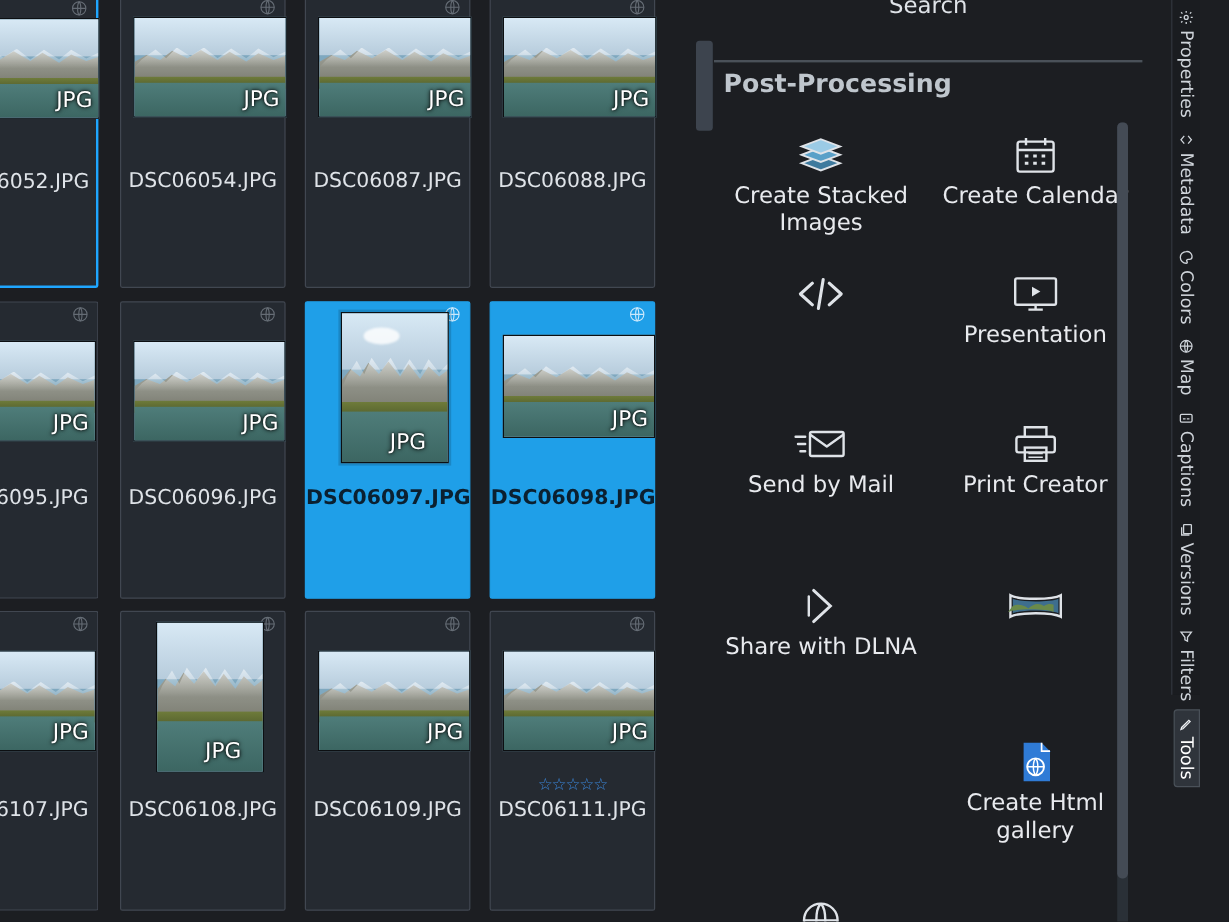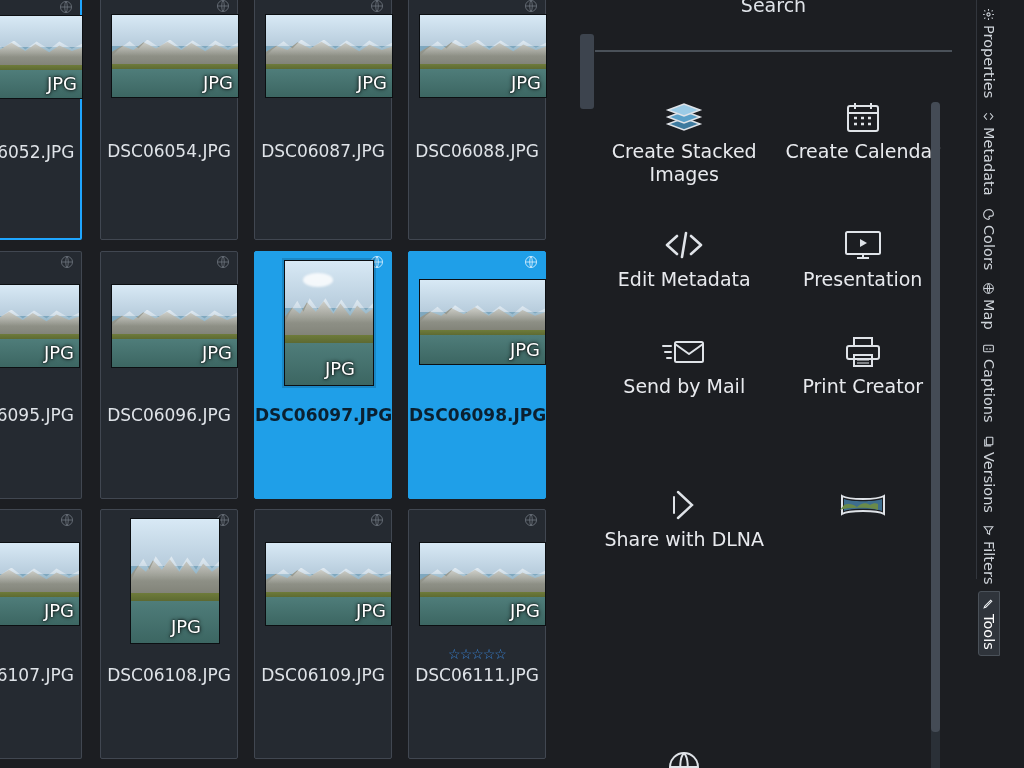--- a/index.html
+++ b/index.html
@@ -75,21 +75,21 @@
   .search-rem{position:absolute;top:-6px;left:0;right:24px;height:18px;text-align:center;color:#dfe3e8;font-size:19px;}
 
   .post{position:absolute;top:50px;left:0;right:24px;bottom:0;border-top:2px solid #4a5159;}
   .post-title{color:#bfc6cd;font-size:21px;font-weight:600;padding:6px 8px 8px 8px;}
 
   .pgrid{position:absolute;top:44px;left:0;right:0;bottom:0;}
   .pcell{position:absolute;width:50%;text-align:center;color:#e8eaee;font-size:19px;line-height:1.22;cursor:default;}
   .pcell .icon{display:flex;align-items:center;justify-content:center;height:42px;margin-bottom:2px;}
   .pcell svg{display:block;}
   .lcol{left:0;} .rcol{left:50%;}
-  .pr0{top:0;} .pr1{top:128px;} .pr2{top:235px;} .pr3{top:388px;} .pr4{top:518px;} .pr5{top:650px;}
+  .pr0{top:12px;} .pr1{top:128px;} .pr2{top:253px;} .pr3{top:388px;} .pr4{top:518px;} .pr5{top:650px;}
 
   .toolscroll{position:absolute;top:50px;right:12px;width:9px;height:708px;background:#2a3037;border-radius:4px;}
   .toolscroll .handle{position:absolute;top:0;left:0;right:0;height:630px;background:#444b55;border-radius:4px;}
 
   
   .vtabs{flex:0 0 24px;background:#1a1c20;border-left:1px solid #32363d;display:flex;flex-direction:column;align-items:center;padding-top:2px;}
   .vtab{writing-mode:vertical-rl;padding:5px 2px;color:#cfd4da;font-size:14.5px;border:1px solid transparent;border-radius:3px 0 0 3px;margin-bottom:0;cursor:default;display:flex;align-items:center;gap:4px;}
   .vtab.active{background:#2f343b;border-color:#4a5159;color:#fff;}
   .vtab svg{width:13px;height:13px;}
 </style>
@@ -364,20 +364,21 @@
     </div>
 
     <div class="mainbar"></div>
   </div>
 
   <div class="sidepanel">
     <div class="tools">
       <div class="search-rem">Search</div>
 
       <div class="post">
+        <div class="post-title">Post-Processing</div>
         <div class="pgrid">
 
           <div class="pcell lcol pr0">
             <div class="icon">
               <svg width="40" height="34" viewBox="0 0 40 34">
                   <g fill="none" stroke="#dfe3e8" stroke-width="1.6">
                     <path d="M4 24 20 30 36 24 20 18z" fill="#3e7a9e"></path>
                     <path d="M4 17 20 23 36 17 20 11z" fill="#5aa0c8"></path>
                     <path d="M4 10 20 16 36 10 20 4z" fill="#9bcbe6"></path>
                   </g>
@@ -396,21 +397,20 @@
             </div>
             <div>Create Calendar</div>
           </div>
 
           <div class="pcell lcol pr1">
             <div class="icon">
               <svg width="42" height="30" viewBox="0 0 42 30" fill="none" stroke="#dfe3e8" stroke-width="2.6" stroke-linecap="round" stroke-linejoin="round">
                   <path d="M14 6 4 15l10 9M28 6l10 9-10 9M23 3 19 27"></path>
                 </svg>
             </div>
-            <div>Edit Metadata</div>
           </div>
 
           <div class="pcell rcol pr1">
             <div class="icon">
               <svg width="40" height="32" viewBox="0 0 40 32" fill="none" stroke="#dfe3e8" stroke-width="2">
                   <rect x="3" y="3" width="34" height="22" rx="1.5"></rect>
                   <path d="M17 10v8l7-4z" fill="#dfe3e8" stroke="none"></path>
                   <path d="M14 29h12M20 25v4"></path>
                 </svg>
             </div>
@@ -454,20 +454,31 @@
             <div class="icon">
               <svg width="46" height="28" viewBox="0 0 46 28">
                   <path d="M2 5c7 4 35 4 42 0v18c-7-4-35-4-42 0z" fill="none" stroke="#dfe3e8" stroke-width="2"></path>
                   <path d="M4 8c6 3 32 3 38 0v12c-6-3-32-3-38 0z" fill="#3e6e8e"></path>
                   <path d="M4 14c4-2 9-1 13 2 4-4 9-5 13-2 3-2 6-2 8-1v6c-6-3-32-3-38 0z" fill="#6a8a4a"></path>
                 </svg>
             </div>
           </div>
 
 
+          <div class="pcell rcol pr4">
+            <div class="icon">
+              <svg width="30" height="36" viewBox="0 0 30 36">
+                  <path d="M5 2h15l7 7v25H5z" fill="#2f7bd6"></path>
+                  <path d="M20 2v7h7" fill="none" stroke="#fff" stroke-width="1.4"></path>
+                  <circle cx="15" cy="22" r="7" fill="none" stroke="#fff" stroke-width="1.6"></circle>
+                  <path d="M8 22h14M15 15c2.5 3 2.5 11 0 14M15 15c-2.5 3-2.5 11 0 14" stroke="#fff" stroke-width="1.2" fill="none"></path>
+                </svg>
+            </div>
+            <div>Create Html gallery</div>
+          </div>
 
           <div class="pcell lcol pr5">
             <div class="icon">
               <svg width="34" height="34" viewBox="0 0 34 34" fill="none" stroke="#dfe3e8" stroke-width="2">
                   <circle cx="17" cy="17" r="14"></circle>
                   <path d="M3 17h28M17 3c5 5 5 23 0 28M17 3c-5 5-5 23 0 28"></path>
                 </svg>
             </div>
           </div>
 

